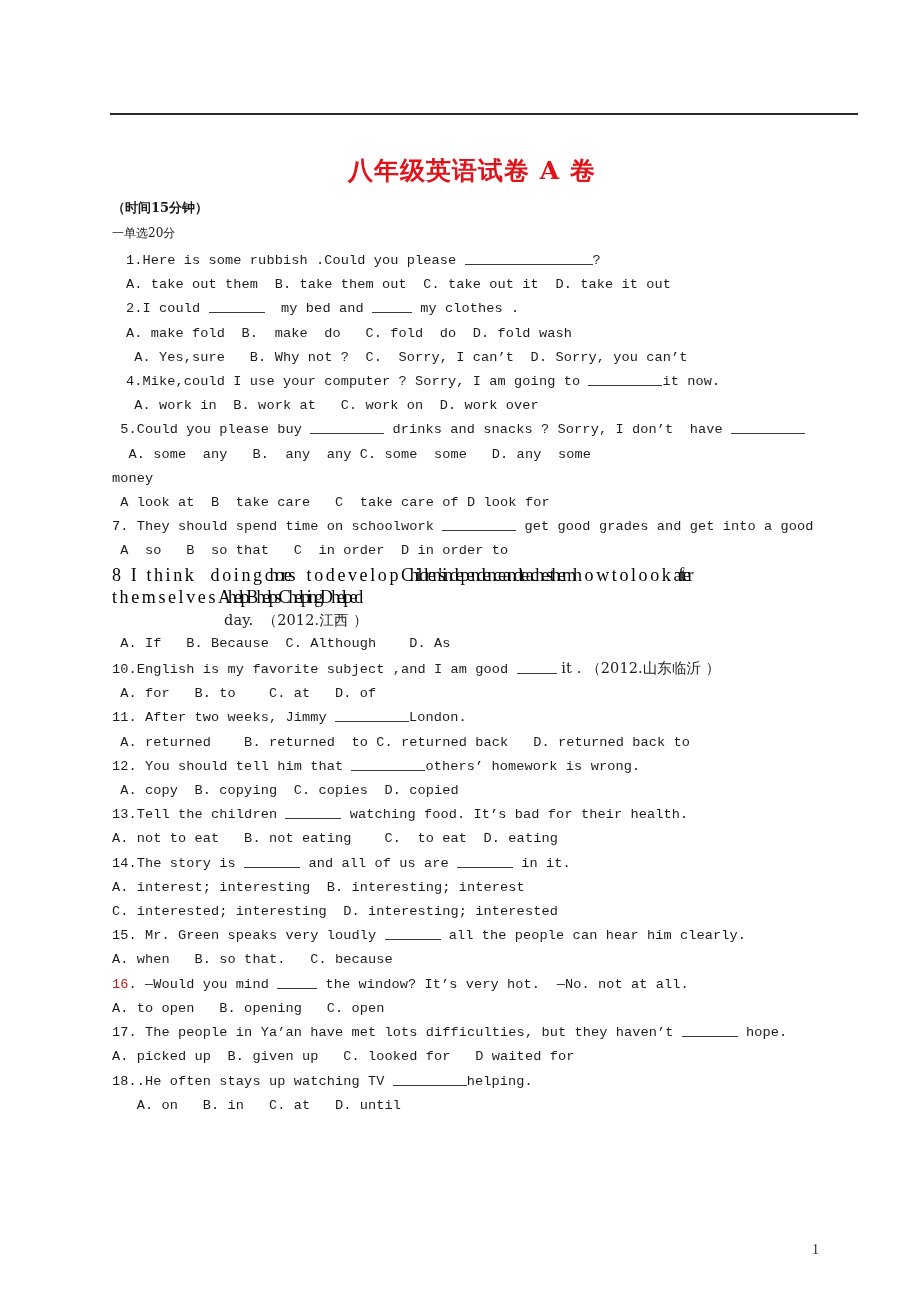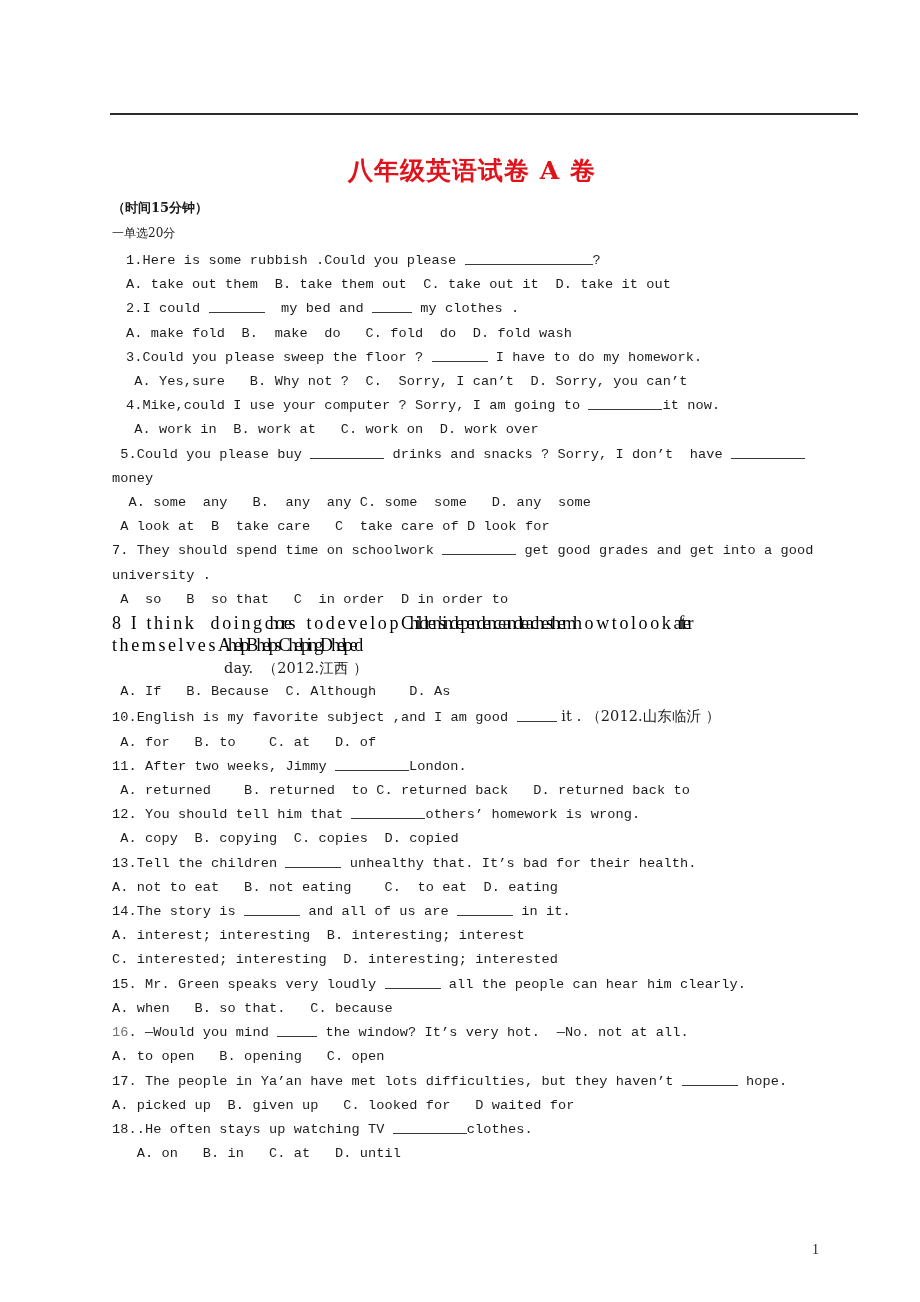--- a/index.html
+++ b/index.html
@@ -81,21 +81,21 @@
     display: inline-block;
     border-bottom: 1px solid #3a3a3a;
     vertical-align: baseline;
     height: 13px;
     margin-bottom: -1px;
   }
   .b-s  { width: 40px; }
   .b-m  { width: 56px; }
   .b-l  { width: 74px; }
   .b-xxl{ width: 128px; }
-  .num-accent { color: #737373; }
+  .num-accent { color: #b91c1c; }
   .cjk {
     font-family: "DejaVu Serif", "Liberation Serif", serif;
     font-size: 14.5px;
   }
   
   .q8 {
     font-family: Liberation Serif, serif;
     font-size: 18px;
     line-height: 22px;
     white-space: pre;
@@ -127,68 +127,66 @@
     <div class="section-line">一单选20分</div>
 
     <div class="q-list">
 
       <div class="ln indent1"><span>1.Here is some rubbish .Could you please </span><span class="blank b-xxl"></span><span>?</span></div>
       <div class="ln indent1">A. take out them  B. take them out  C. take out it  D. take it out</div>
 
       <div class="ln indent1"><span>2.I could </span><span class="blank b-m"></span><span>  my bed and </span><span class="blank b-s"></span><span> my clothes .</span></div>
       <div class="ln indent1">A. make fold  B.  make  do   C. fold  do  D. fold wash</div>
 
-      <div class="ln indent1"><span>3.Could you please sweep the floor ? </span><span class="blank b-m"></span><span> I have to do my homework.</span></div>
       <div class="ln indent1"> A. Yes,sure   B. Why not ?  C.  Sorry, I can’t  D. Sorry, you can’t</div>
 
       <div class="ln indent1"><span>4.Mike,could I use your computer ? Sorry, I am going to </span><span class="blank b-l"></span><span>it now.</span></div>
       <div class="ln indent1"> A. work in  B. work at   C. work on  D. work over</div>
 
       <div class="ln"><span> 5.Could you please buy </span><span class="blank b-l"></span><span> drinks and snacks ? Sorry, I don’t  have </span><span class="blank b-l"></span></div>
+      <div class="ln">  A. some  any   B.  any  any C. some  some   D. any  some</div>
       <div class="ln">money</div>
-      <div class="ln">  A. some  any   B.  any  any C. some  some   D. any  some</div>
 
       <div class="ln"> A look at  B  take care   C  take care of D look for</div>
 
       <div class="ln"><span>7. They should spend time on schoolwork </span><span class="blank b-l"></span><span> get good grades and get into a good</span></div>
-      <div class="ln">university .</div>
       <div class="ln"> A  so   B  so that   C  in order  D in order to</div>
 
       <div class="q8"><span class="sp">8 I think</span><span class="sp">  </span><span class="sp">doing</span><span class="tight sp">chores</span><span class="sp">  </span><span class="sp">to</span><span class="sp">develop</span><span class="tight sp">Children's</span><span class="tight sp">independence</span><span class="tight sp">and</span><span class="tight sp">teaches</span><span class="tight sp">them</span><span class="sp">how</span><span class="sp">to</span><span class="sp">look</span><span class="tight sp">after</span></div>
       <div class="q8 indent1"><span class="sp">themselves</span><span class="tight sp">A help</span><span class="tight sp">B helps</span><span class="tight sp">C helping</span><span class="tight sp">D helped</span></div>
 
       <div class="ln indent-q9 cjk">day.  （2012.江西 ）</div>
       <div class="ln"> A. If   B. Because  C. Although    D. As</div>
 
       <div class="ln"><span>10.English is my favorite subject ,and I am good </span><span class="blank b-s"></span><span class="cjk"> it . （2012.山东临沂 ）</span></div>
       <div class="ln"> A. for   B. to    C. at   D. of</div>
 
       <div class="ln"><span>11. After two weeks, Jimmy </span><span class="blank b-l"></span><span>London.</span></div>
       <div class="ln"> A. returned    B. returned  to C. returned back   D. returned back to</div>
 
       <div class="ln"><span>12. You should tell him that </span><span class="blank b-l"></span><span>others’ homework is wrong.</span></div>
       <div class="ln"> A. copy  B. copying  C. copies  D. copied</div>
 
-      <div class="ln"><span>13.Tell the children </span><span class="blank b-m"></span><span> unhealthy that. It’s bad for their health.</span></div>
+      <div class="ln"><span>13.Tell the children </span><span class="blank b-m"></span><span> watching food. It’s bad for their health.</span></div>
       <div class="ln">A. not to eat   B. not eating    C.  to eat  D. eating</div>
 
       <div class="ln"><span>14.The story is </span><span class="blank b-m"></span><span> and all of us are </span><span class="blank b-m"></span><span> in it.</span></div>
       <div class="ln">A. interest; interesting  B. interesting; interest</div>
       <div class="ln">C. interested; interesting  D. interesting; interested</div>
 
       <div class="ln"><span>15. Mr. Green speaks very loudly </span><span class="blank b-m"></span><span> all the people can hear him clearly.</span></div>
       <div class="ln">A. when   B. so that.   C. because</div>
 
       <div class="ln"><span class="num-accent">16</span><span>. —Would you mind </span><span class="blank b-s"></span><span> the window? It’s very hot.  —No. not at all.</span></div>
       <div class="ln">A. to open   B. opening   C. open</div>
 
       <div class="ln"><span>17. The people in Ya’an have met lots difficulties, but they haven’t </span><span class="blank b-m"></span><span> hope.</span></div>
       <div class="ln">A. picked up  B. given up   C. looked for   D waited for</div>
 
-      <div class="ln"><span>18..He often stays up watching TV </span><span class="blank b-l"></span><span>clothes.</span></div>
+      <div class="ln"><span>18..He often stays up watching TV </span><span class="blank b-l"></span><span>helping.</span></div>
       <div class="ln">   A. on   B. in   C. at   D. until</div>
 
     </div>
   </div>
 
   <div class="page-number">1</div>
 
 </div>
 
 </body></html>

